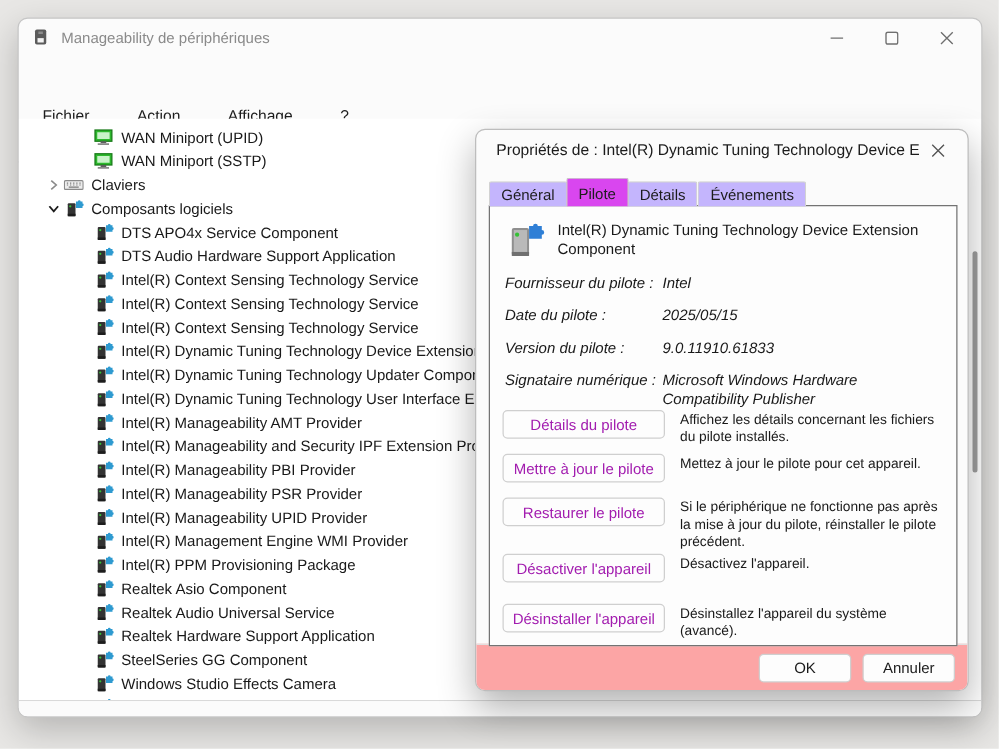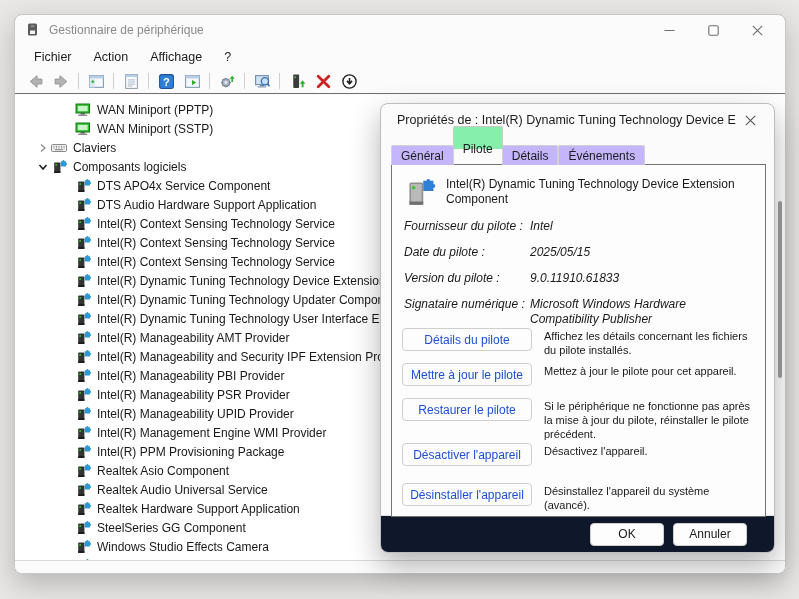--- a/index.html
+++ b/index.html
@@ -18,21 +18,21 @@
     box-shadow:0 10px 28px rgba(0,0,0,.22);
     overflow:hidden;
   }
   .titlebar { height:30px; display:flex; align-items:center; padding:0 6px 0 10px; }
   .titlebar .app-icon { width:16px; height:16px; margin-right:8px; flex:0 0 auto; }
   .titlebar .title-text { font-size:12px; color:#8a8a8a; }
   .win-controls { margin-left:auto; display:flex; }
   .win-btn { width:44px; height:28px; display:flex; align-items:center; justify-content:center;
              color:#6f6f6f; font-size:12px; }
   .win-btn svg { width:11px; height:11px; }
-  .menubar { height:24px; display:flex; align-items:center; padding-left:10px; gap:4px; }
+  .menubar { height:24px; display:flex; align-items:center; padding-left:10px; gap:20px;margin-top:36px; }
   .menu-item { font-size:12.5px; padding:3px 9px; border-radius:4px; color:#1c1c1c; }
   .toolbar { height:25px; display:flex; align-items:center; padding-left:8px; gap:2px;
              border-bottom:1px solid #6f6f6f; }
   .tb-btn { width:24px; height:22px; display:flex; align-items:center; justify-content:center; }
   .tb-btn svg { width:17px; height:17px; }
   .tb-sep { width:1px; height:16px; background:#cfcfcf; margin:0 3px; }
   
   .tree-panel { position:absolute; left:0; top:80px; right:0; bottom:12px;
                 background:#ffffff; overflow:hidden; border-bottom:1px solid #d9d9d9; }
   .tree-rows { position:absolute; left:0; top:5px; right:16px; }
@@ -52,57 +52,57 @@
     box-shadow:0 12px 30px rgba(0,0,0,.30);
     overflow:hidden;
   }
   .dlg-titlebar { height:32px; display:flex; align-items:center; padding:0 8px 0 16px; }
   .dlg-title { font-size:12.5px; color:#1b1b1b; white-space:nowrap; overflow:hidden; }
   .dlg-close { margin-left:auto; width:34px; height:26px; display:flex; align-items:center; justify-content:center; color:#444; }
   .dlg-close svg { width:11px; height:11px; }
   .tabstrip { position:absolute; left:10px; top:38px; display:flex; align-items:flex-end; height:23px; z-index:3; }
   .tab { font-size:12px; padding:3px 9px 4px 9px; border:1px solid #d2d2d2; border-bottom:none;
          background:#c4b5fd; border-radius:2px 2px 0 0; height:20px; color:#1c1c1c; }
-  .tab.active { background:#86efac; height:23px; padding-top:15px; position:relative; z-index:4;
-                margin:16px -1px; border-color:#c9c9c9; }
+  .tab.active { background:#d946ef; height:23px; padding-top:5px; position:relative; z-index:4;
+                margin:0 -1px; border-color:#c9c9c9; }
   .tab-page { position:absolute; left:10px; top:60px; width:375px; height:353px;
               background:#fdfdfd; border:1px solid #737373; z-index:2; }
   .dev-header { position:absolute; left:10px; top:10px; display:flex; }
   .dev-icon { width:34px; height:34px; margin-right:10px; flex:0 0 auto; }
   .dev-name { font-size:12px; line-height:15px; padding-top:2px; max-width:300px; }
   .fields { position:absolute; left:12px; top:54px; width:350px; }
   .field-row { display:flex; margin-bottom:11px;font-style:italic; }
   .field-label { width:126px; flex:0 0 auto; font-size:12px; }
   .field-value { font-size:12px; line-height:15px; width:210px; }
   .action-row { position:absolute; left:10px; width:360px; display:flex; }
   .action-btn { width:130px; height:23px; flex:0 0 auto; background:#fdfdfd;
                 border:1px solid #cfcfcf; border-radius:4px; font-size:12px;
-                font-family:"Liberation Sans", sans-serif; color:#1d4ed8;
+                font-family:"Liberation Sans", sans-serif; color:#a21caf;
                 display:flex; align-items:center; justify-content:center; }
   .action-desc { margin-left:12px; font-size:11px; line-height:14px; padding-top:1px; width:212px; }
   .dlg-footer { position:absolute; left:0; right:0; bottom:0; height:37px;
-                background:#0f172a; border-top:1px solid #e0e0e0;
-                display:flex; align-items:center; justify-content:flex-end; gap:9px; padding-right:27px; }
+                background:#fca5a5; border-top:1px solid #e0e0e0;
+                display:flex; align-items:center; justify-content:flex-end; gap:9px; padding-right:10px; }
   .dlg-btn { width:74px; height:23px; background:#fdfdfd; border:1px solid #cfcfcf;
              border-radius:4px; font-size:12px; font-family:"Liberation Sans", sans-serif;
              color:#1b1b1b; display:flex; align-items:center; justify-content:center; }
 </style>
 </head>
 <body>
 
 <div class="main-window">
   <div class="titlebar">
     <span class="app-icon">
       <svg viewBox="0 0 16 16">
           <rect x="3" y="1.5" width="9" height="12" rx="1.5" fill="#5b5b5b"></rect>
           <rect x="5" y="8.5" width="5" height="3.5" fill="#f2f2f2"></rect>
           <rect x="5.7" y="3.2" width="3.6" height="2" fill="#8c8c8c"></rect>
         </svg>
     </span>
-    <span class="title-text">Gestionnaire de périphérique</span>
+    <span class="title-text">Manageability de périphériques</span>
     <span class="win-controls">
       <span class="win-btn">
           <svg viewBox="0 0 11 11">
             <line x1="0.5" y1="5.5" x2="10.5" y2="5.5" stroke="#6f6f6f" stroke-width="1.1"></line>
           </svg>
         </span>
       <span class="win-btn">
           <svg viewBox="0 0 11 11">
             <rect x="0.8" y="0.8" width="9.4" height="9.4" rx="1.5" fill="none" stroke="#6f6f6f" stroke-width="1.1"></rect>
           </svg>
@@ -203,21 +203,21 @@
     </div>
   <div class="tree-panel">
     <div class="tree-rows">
         <div class="tree-row lvl2">
           <span class="tree-ico"><svg viewBox="0 0 16 16" width="100%" height="100%">
               <rect x="1" y="2" width="13.5" height="9" fill="#2db82d" stroke="#187a18"></rect>
               <rect x="2.8" y="3.8" width="9.9" height="5.4" fill="#c9f3c9"></rect>
               <rect x="5.5" y="11" width="4.5" height="1.6" fill="#5f5f5f"></rect>
               <rect x="3.2" y="12.6" width="9" height="1.4" fill="#8a8a8a"></rect>
             </svg></span>
-          <span class="tree-label">WAN Miniport (PPTP)</span>
+          <span class="tree-label">WAN Miniport (UPID)</span>
         </div>
         <div class="tree-row lvl2">
           <span class="tree-ico"><svg viewBox="0 0 16 16" width="100%" height="100%">
               <rect x="1" y="2" width="13.5" height="9" fill="#2db82d" stroke="#187a18"></rect>
               <rect x="2.8" y="3.8" width="9.9" height="5.4" fill="#c9f3c9"></rect>
               <rect x="5.5" y="11" width="4.5" height="1.6" fill="#5f5f5f"></rect>
               <rect x="3.2" y="12.6" width="9" height="1.4" fill="#8a8a8a"></rect>
             </svg></span>
           <span class="tree-label">WAN Miniport (SSTP)</span>
         </div>

